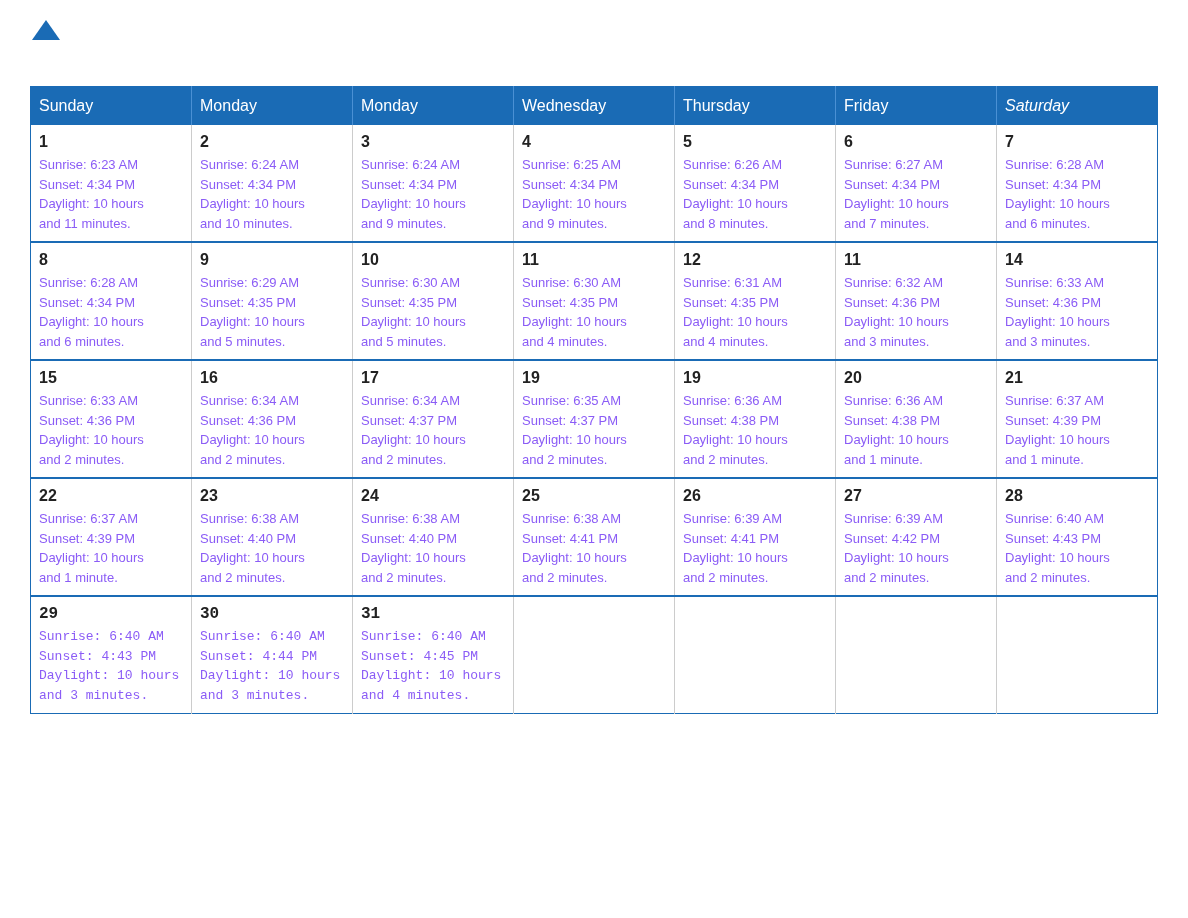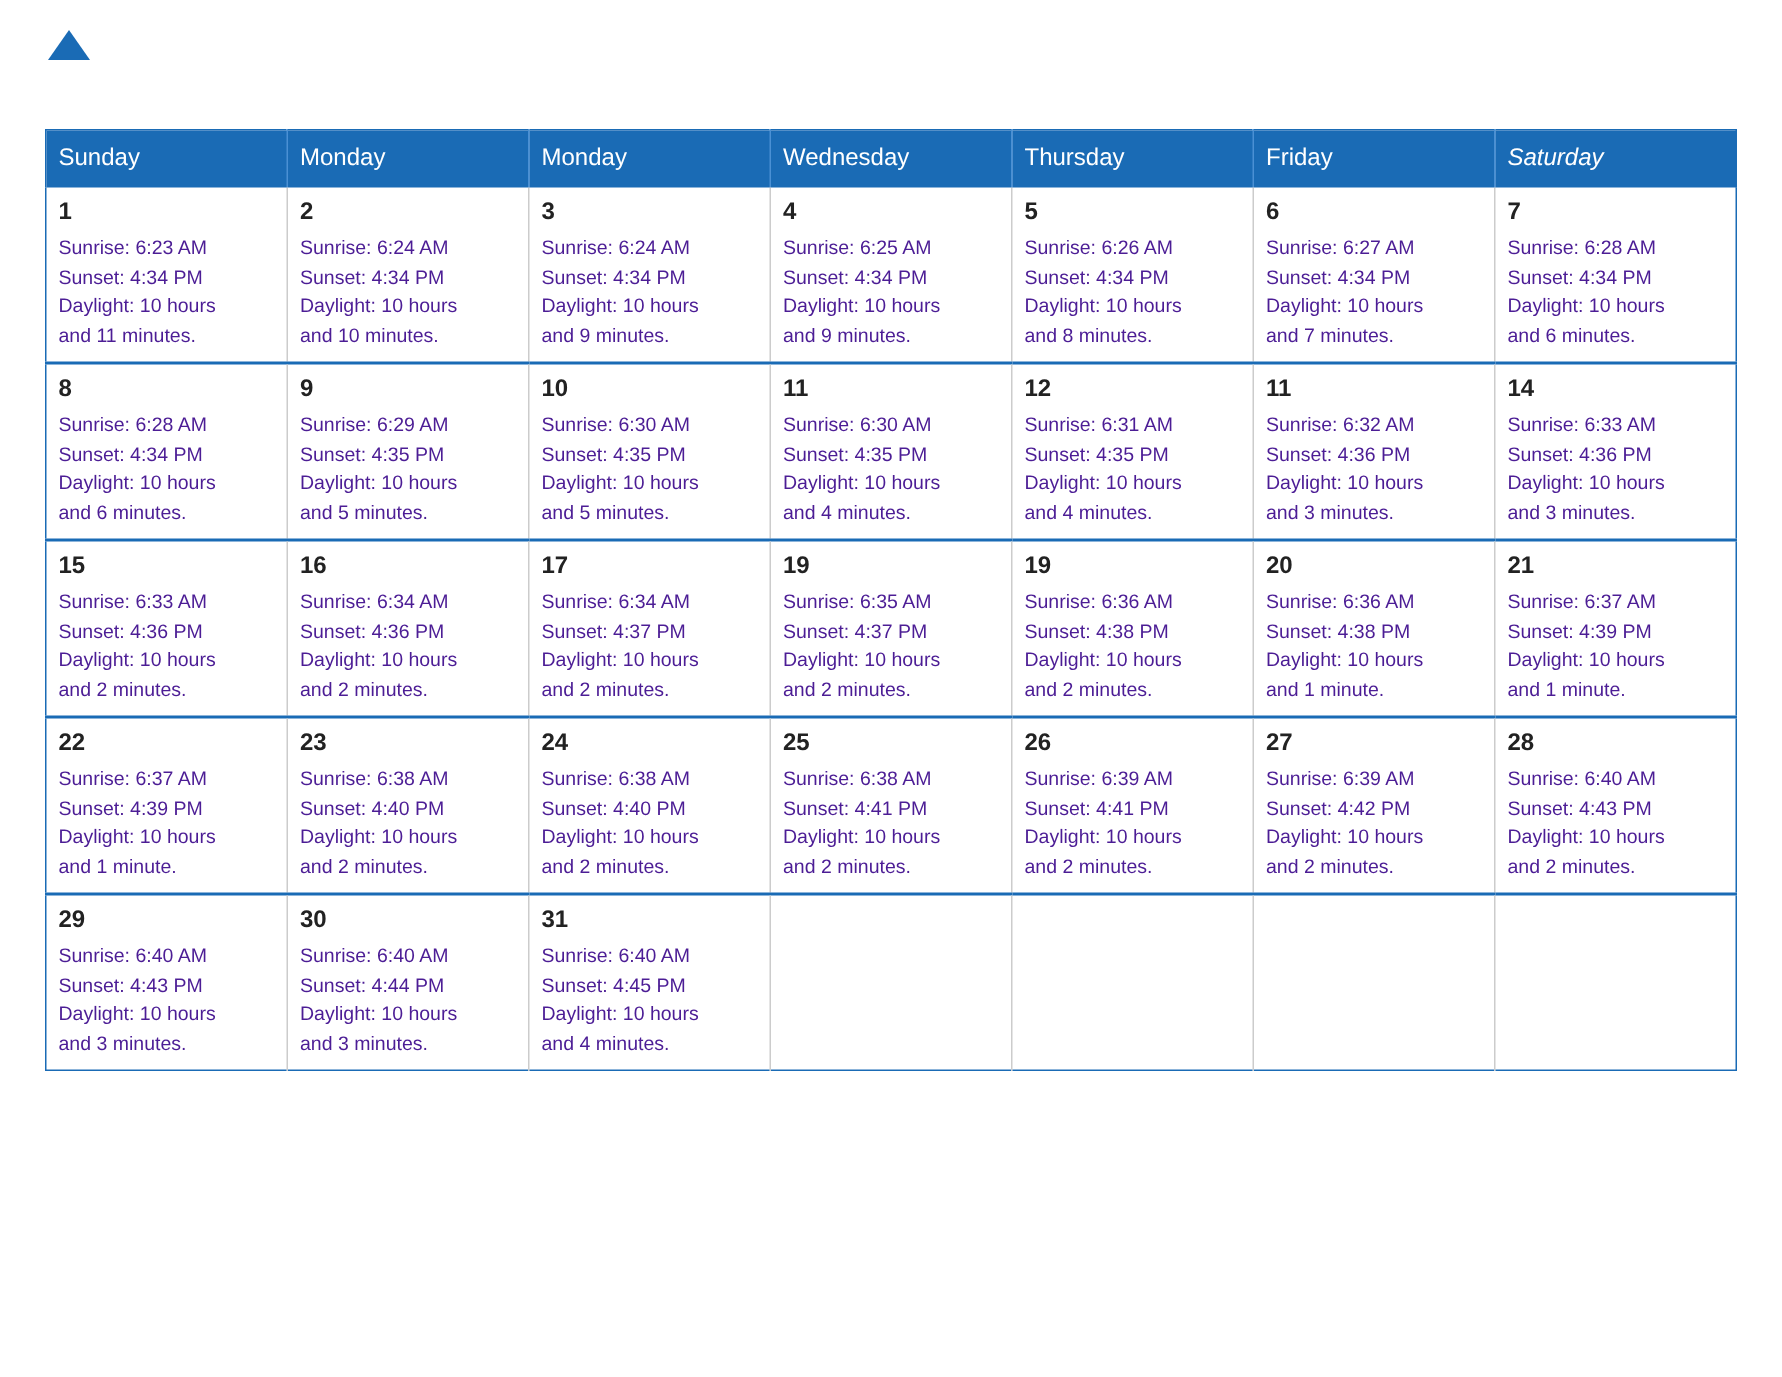--- a/index.html
+++ b/index.html
@@ -79,32 +79,33 @@
       color: #333;
       width: 14.28%;
       min-height: 90px;
       height: 110px;
     }
     .calendar-table td:last-child {
       border-right: none;
     }
     .calendar-table tr:last-child td {
       border-bottom: none;
+      font-family: Liberation Mono, monospace;
     }
     .day-number {
       font-size: 16px;
       font-weight: bold;
       color: #222;
       margin-bottom: 4px;
       display: block;
     }
     .day-info {
       font-size: 13px;
       line-height: 1.5;
-      color: #4c1d95;
+      color: #8b5cf6;
     }
     .empty-cell {
       background: #fff;
     }
   </style>
 </head>
 <body>
 
 <div class="header">
   <div class="logo">

